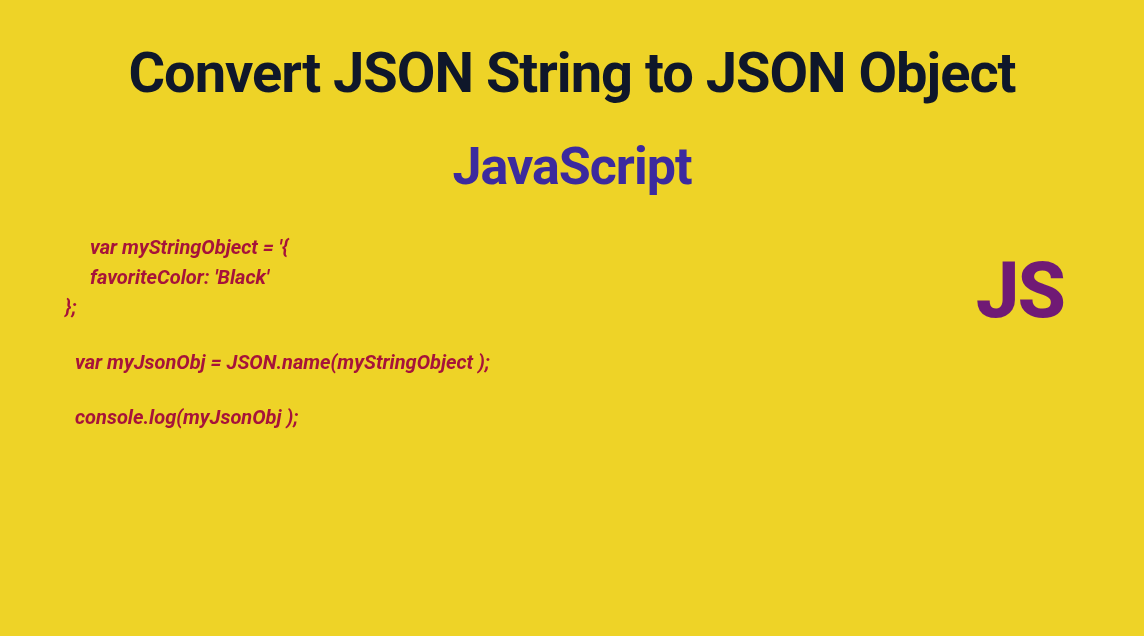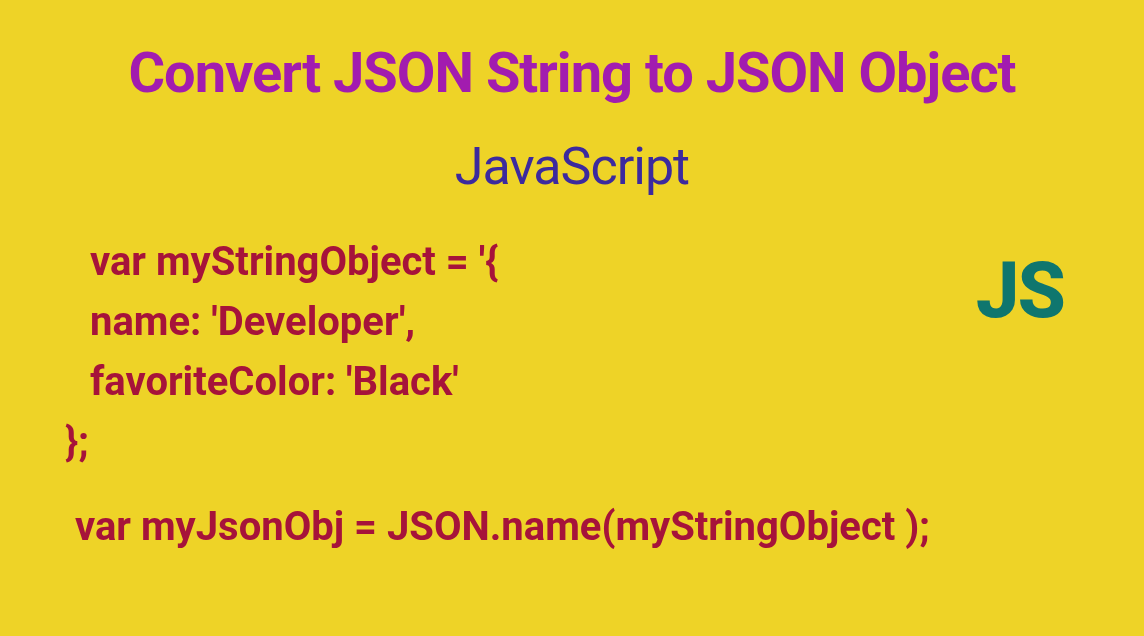--- a/index.html
+++ b/index.html
@@ -9,42 +9,43 @@
     }
     body {
       width: 1144px;
       height: 636px;
       background-color: #eed327;
       font-family: -apple-system, BlinkMacSystemFont, "Segoe UI", Roboto, Helvetica, Arial, sans-serif;
       position: relative;
       overflow: hidden;
     }
     .heading {
-      color: #a21caf;
+      color: #0f172a;
       font-weight: 700;
       font-size: 56px;
       text-align: center;
       margin-top: 40px;
       letter-spacing: -1px;
     }
     .subheading {
       color: #3c2a9e;
-      font-weight: 400;
+      font-weight: 700;
       font-size: 52px;
       text-align: center;
       margin-top: 30px;
       letter-spacing: -1px;
     }
     .code-block {
       margin-top: 35px;
       margin-left: 75px;
       color: #a6133a;
       font-weight: 700;
-      font-size: 40px;
+      font-size: 20px;
       line-height: 1.5;
+      font-style: italic;
     }
     .code-line {
       display: block;
     }
     .code-line-indent {
       padding-left: 15px;
     }
     .code-line-outdent {
       padding-left: 0px;
       margin-left: -10px;
@@ -54,31 +55,31 @@
     }
     .code-section-3 {
       margin-top: 25px;
     }
     .js-badge {
       position: absolute;
       top: 245px;
       right: 80px;
       font-size: 78px;
       font-weight: 800;
-      color: #0f766e;
+      color: #701a75;
       letter-spacing: -2px;
     }
   </style>
 </head>
 <body>
 
 <h1 class="heading">Convert JSON String to JSON Object</h1>
 <h2 class="subheading">JavaScript</h2>
 
 <div class="code-block">
   <span class="code-line code-line-indent">var myStringObject = '{</span>
-  <span class="code-line code-line-indent">name: 'Developer',</span>
   <span class="code-line code-line-indent">favoriteColor: 'Black'</span>
   <span class="code-line code-line-outdent">};</span>
   <span class="code-line code-section-2">var myJsonObj = JSON.name(myStringObject );</span>
+  <span class="code-line code-section-3">console.log(myJsonObj );</span>
 </div>
 
 <div class="js-badge">JS</div>
 
 </body></html>

